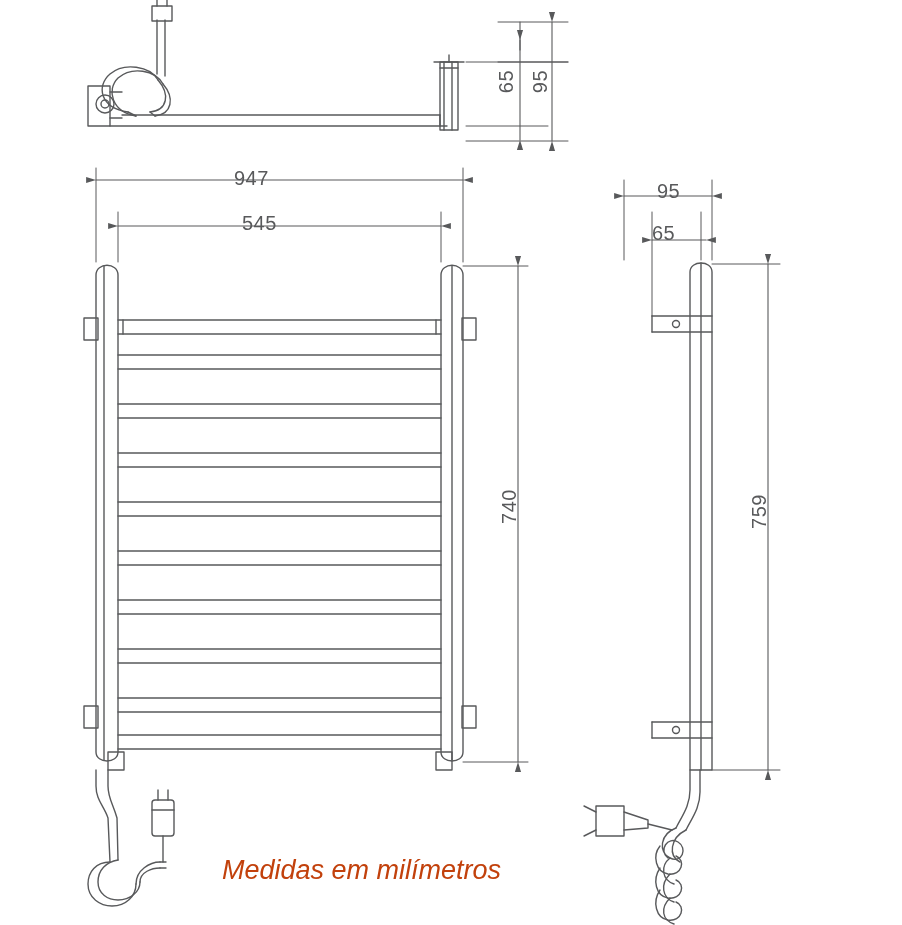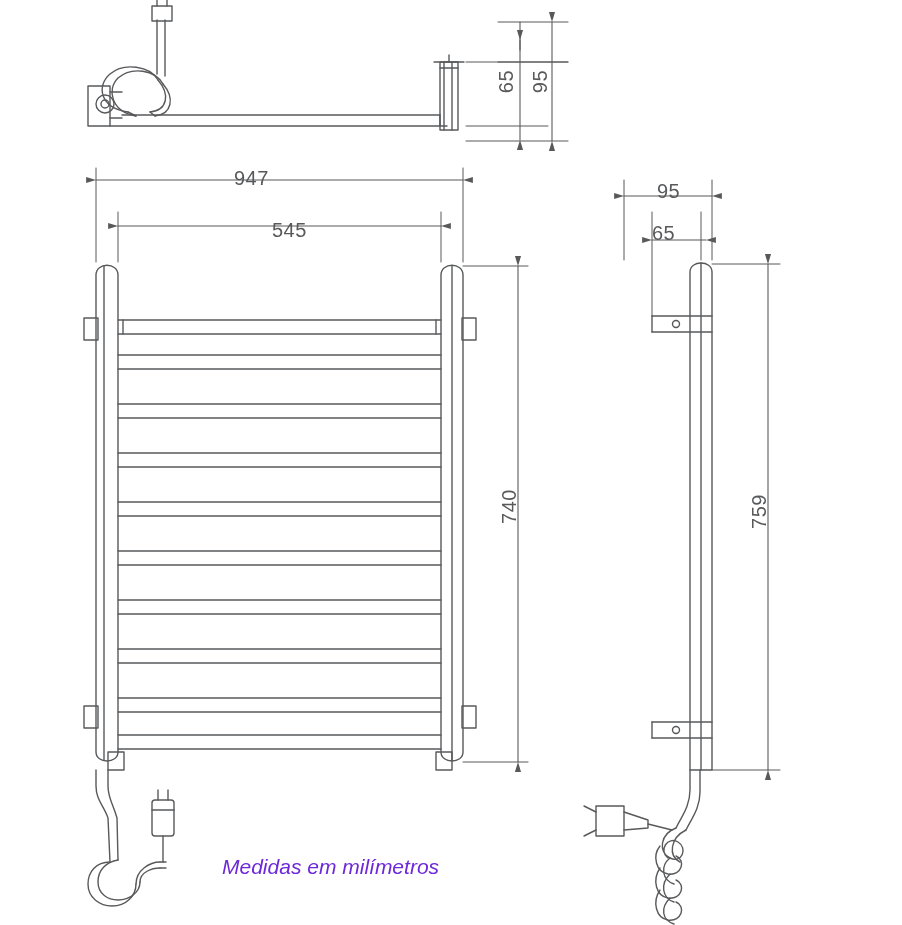--- a/index.html
+++ b/index.html
@@ -34,22 +34,22 @@
     letter-spacing: 0.5px;
   }
   .dim-label.vert {
     transform-origin: 50% 50%;
     transform: rotate(-90deg);
   }
   .note {
     position: absolute;
     font-family: "Liberation Sans", sans-serif;
     font-style: italic;
-    font-size: 21px;
-    color: #6d28d9;
+    font-size: 27px;
+    color: #c2410c;
     white-space: nowrap;
   }
 </style>
 </head>
 <body>
 
 <div id="sheet">
 
   <svg id="drawing" viewBox="0 0 902 925">
     <defs>
@@ -235,21 +235,21 @@
         <path d="M768 264 L768 770" marker-start="url(#arrowStart)" marker-end="url(#arrowEnd)"></path>
       </g>
 
     </g>
   </svg>
 
   <div class="dim-label vert" style="left: 495px; top: 70px;">65</div>
   <div class="dim-label vert" style="left: 529px; top: 70px;">95</div>
 
   <div class="dim-label" style="left: 234px; top: 167px;">947</div>
-  <div class="dim-label" style="left: 272px; top: 212px; margin-top: 7px;">545</div>
+  <div class="dim-label" style="left: 242px; top: 212px;">545</div>
   <div class="dim-label vert" style="left: 492px; top: 495px;">740</div>
 
   <div class="dim-label" style="left: 657px; top: 180px;">95</div>
   <div class="dim-label" style="left: 652px; top: 222px;">65</div>
   <div class="dim-label vert" style="left: 742px; top: 500px;">759</div>
 
   <div class="note" style="left: 222px; top: 855px;">Medidas em milímetros</div>
 
 </div>
 

